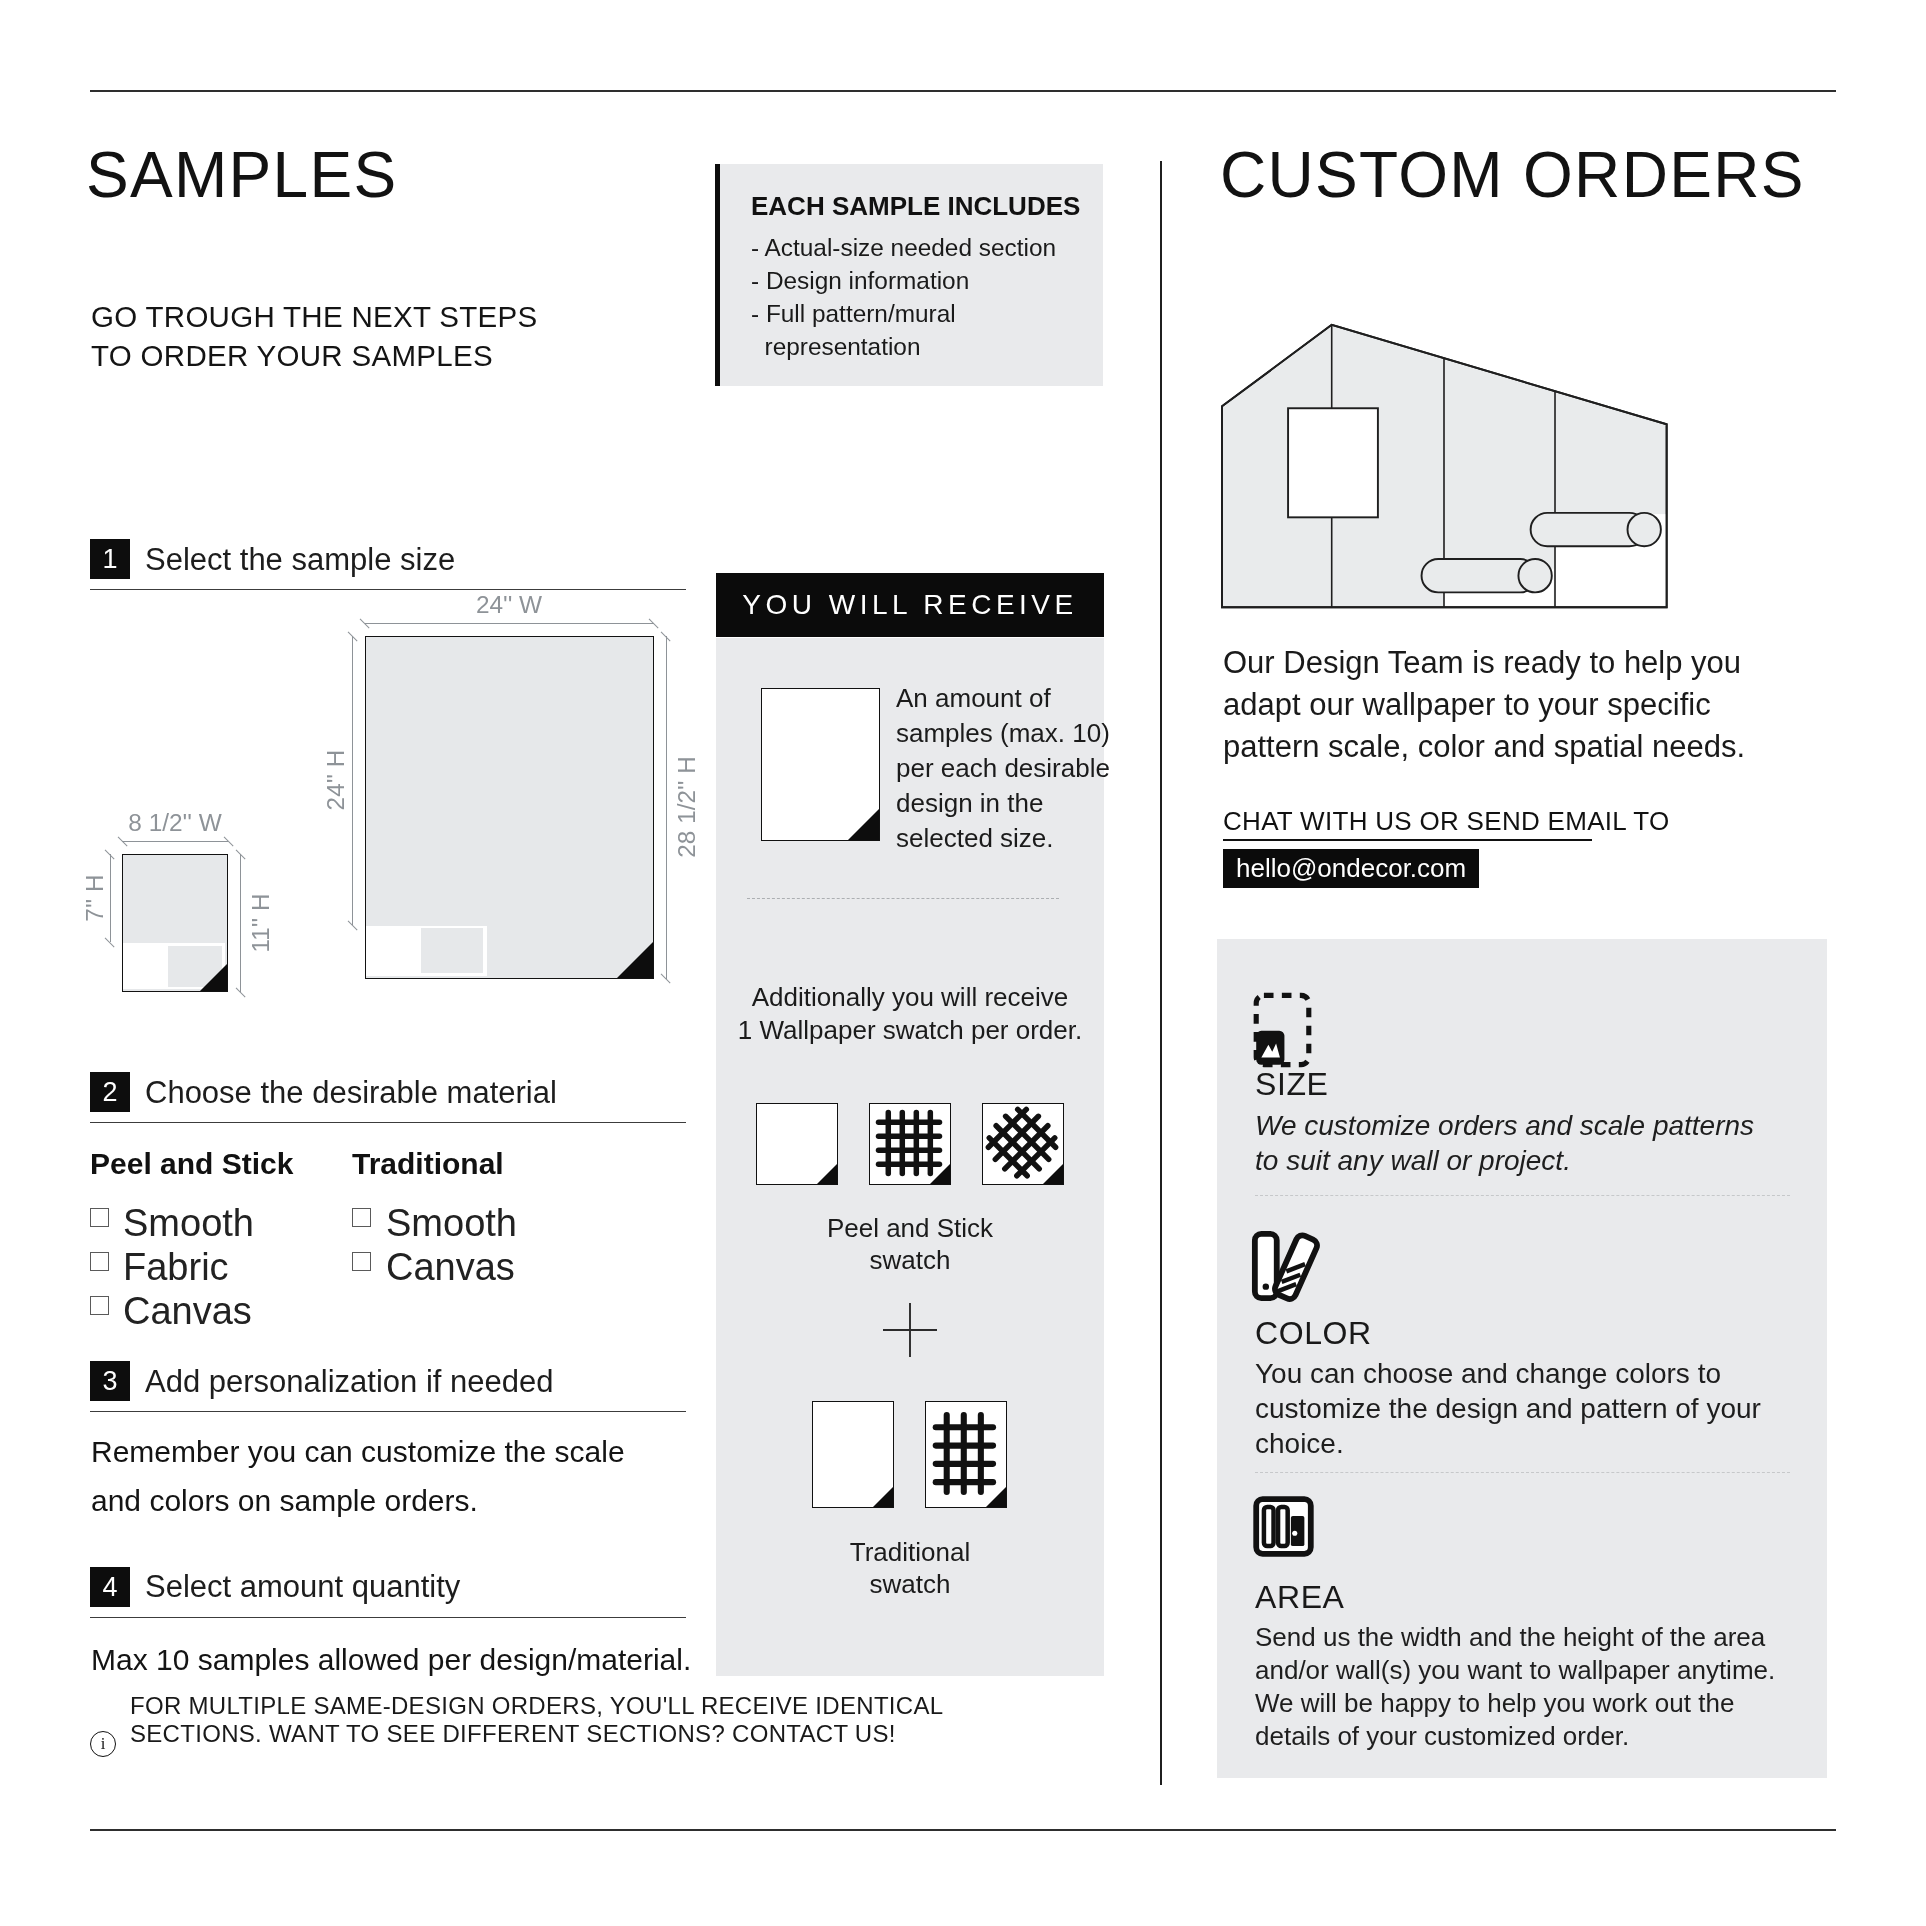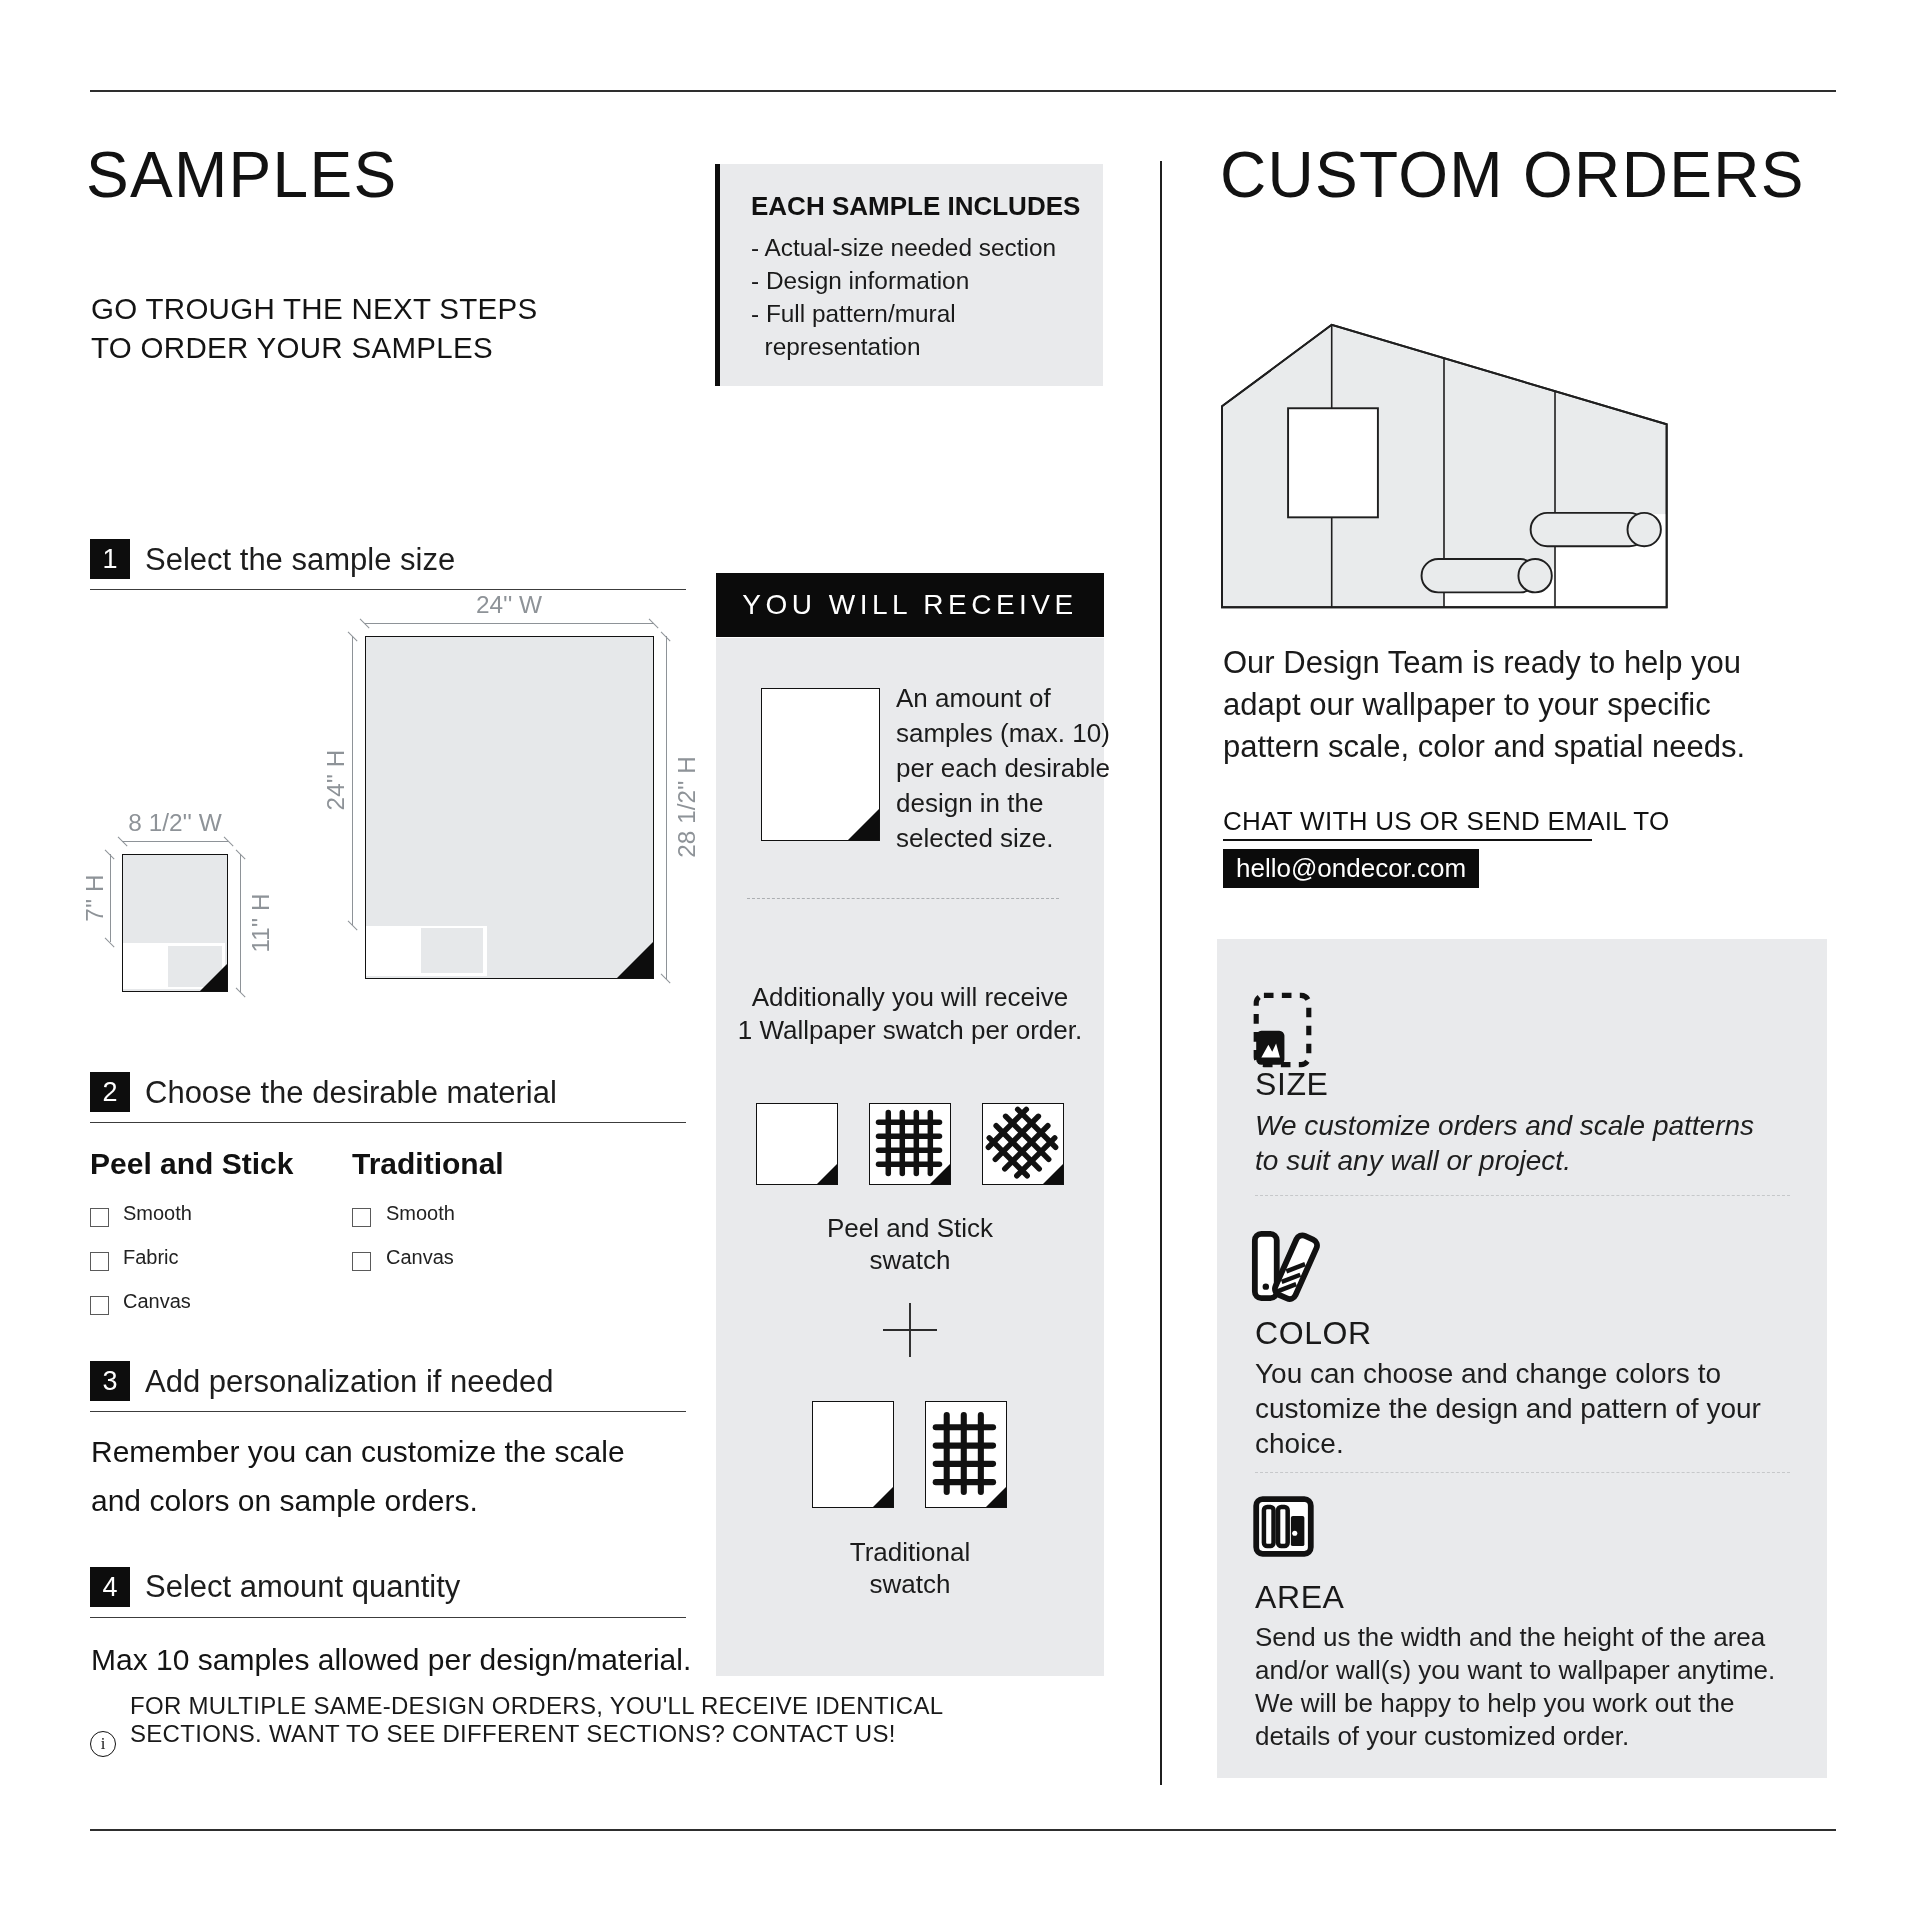--- a/index.html
+++ b/index.html
@@ -35,21 +35,21 @@
   .dim-h{position:absolute;height:1.3px;background:#8e9398;}
   .dim-v{position:absolute;width:1.3px;background:#8e9398;}
   .tick{position:absolute;width:13px;height:1.3px;background:#8e9398;transform:rotate(45deg);}
   .dim-label{position:absolute;color:#8e9398;font-size:24.4px;white-space:nowrap;
              transform:translate(-50%,-50%);}
   .dim-label.rot{transform:translate(-50%,-50%) rotate(-90deg);}
 
   
   .mat-title{position:absolute;top:1147px;font-size:30px;font-weight:700;color:#111;}
   .checkbox{position:absolute;width:19px;height:19px;border:1.9px solid #5a5a5a;background:#fff;box-sizing:border-box;}
-  .opt-label{position:absolute;font-size:20px;color:#222;white-space:nowrap;}
+  .opt-label{position:absolute;font-size:38px;color:#222;white-space:nowrap;}
 
   
   .info-circle{position:absolute;left:90px;top:1731px;width:26px;height:26px;border:1.9px solid #111;
                border-radius:50%;box-sizing:border-box;display:flex;align-items:center;justify-content:center;}
   .info-circle::after{content:"i";font-size:16.7px;color:#111;font-family:"Liberation Serif",serif;}
   .footer-lines{position:absolute;left:130px;top:1692px;font-size:24px;line-height:28px;color:#191919;letter-spacing:0.3px;}
 
   
   .mid-header{position:absolute;left:716px;top:573px;width:388px;height:64px;background:#0b0b0b;color:#fff;
               display:flex;align-items:center;justify-content:center;font-size:28px;letter-spacing:4.5px;white-space:nowrap;}
@@ -75,21 +75,21 @@
 </head>
 <body>
 
 <div id="page">
 
   <div class="rule" style="left:90px;top:90px;width:1746px;"></div>
   <div class="rule" style="left:90px;top:1829px;width:1746px;"></div>
   <div class="vline" style="left:1160px;top:161px;height:1624px;"></div>
 
   <div class="big-title" style="left:86px;top:138px;">SAMPLES</div>
-  <div class="subtitle" style="left:91px;top:289px;">
+  <div class="subtitle" style="left:91px;top:297px;">
     <div>GO TROUGH THE NEXT STEPS</div>
     <div>TO ORDER YOUR SAMPLES</div>
   </div>
 
   <div class="inc-bar"></div>
   <div class="inc-box"></div>
   <div class="inc-head">EACH SAMPLE INCLUDES</div>
   <div class="inc-items">
     <div>- Actual-size needed section</div>
     <div>- Design information</div>

